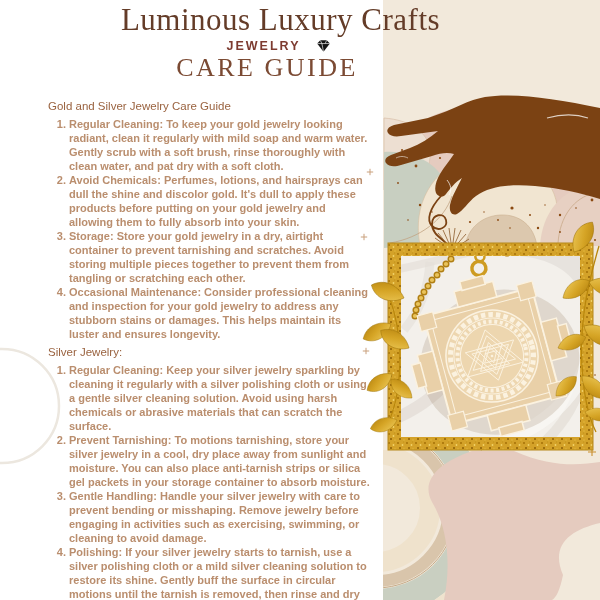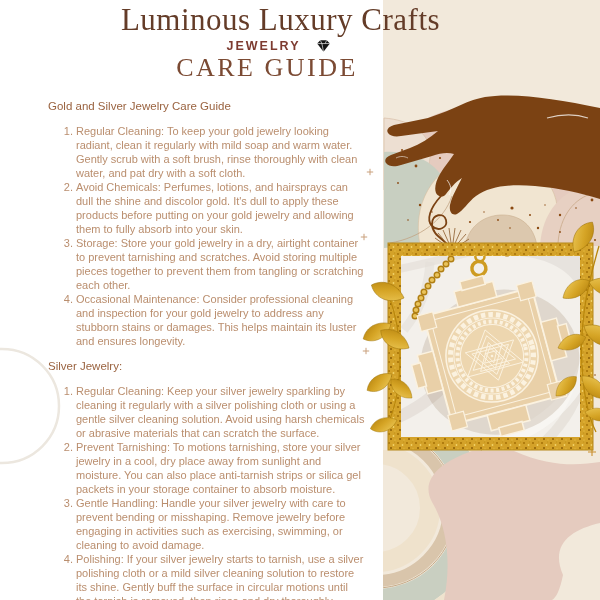--- a/index.html
+++ b/index.html
@@ -25,21 +25,21 @@
   .care {
     font-family:"Liberation Serif", serif;
     font-size:26px; letter-spacing:2.5px; color:#7b4a33;
     margin:0; padding-left:21px; font-weight:400;
   }
   main { position:absolute; left:48px; top:99px; width:328px; z-index:2; }
   .main-heading, .sec-heading {
     font-size:11.5px; font-weight:normal; color:#9a6340;
     line-height:14px; margin:0;
   }
-  ol { margin:11px; padding-left:17px; }
+  ol { margin:4px; padding-left:17px;font-weight:bold; }
   ol li {
     font-size:11px; line-height:14px; color:#ba8e6e;
   }
 </style>
 </head>
 <body>
 
 <div class="page">
 
   <svg class="decor" width="600" height="600" viewBox="0 0 600 600" aria-hidden="true">

